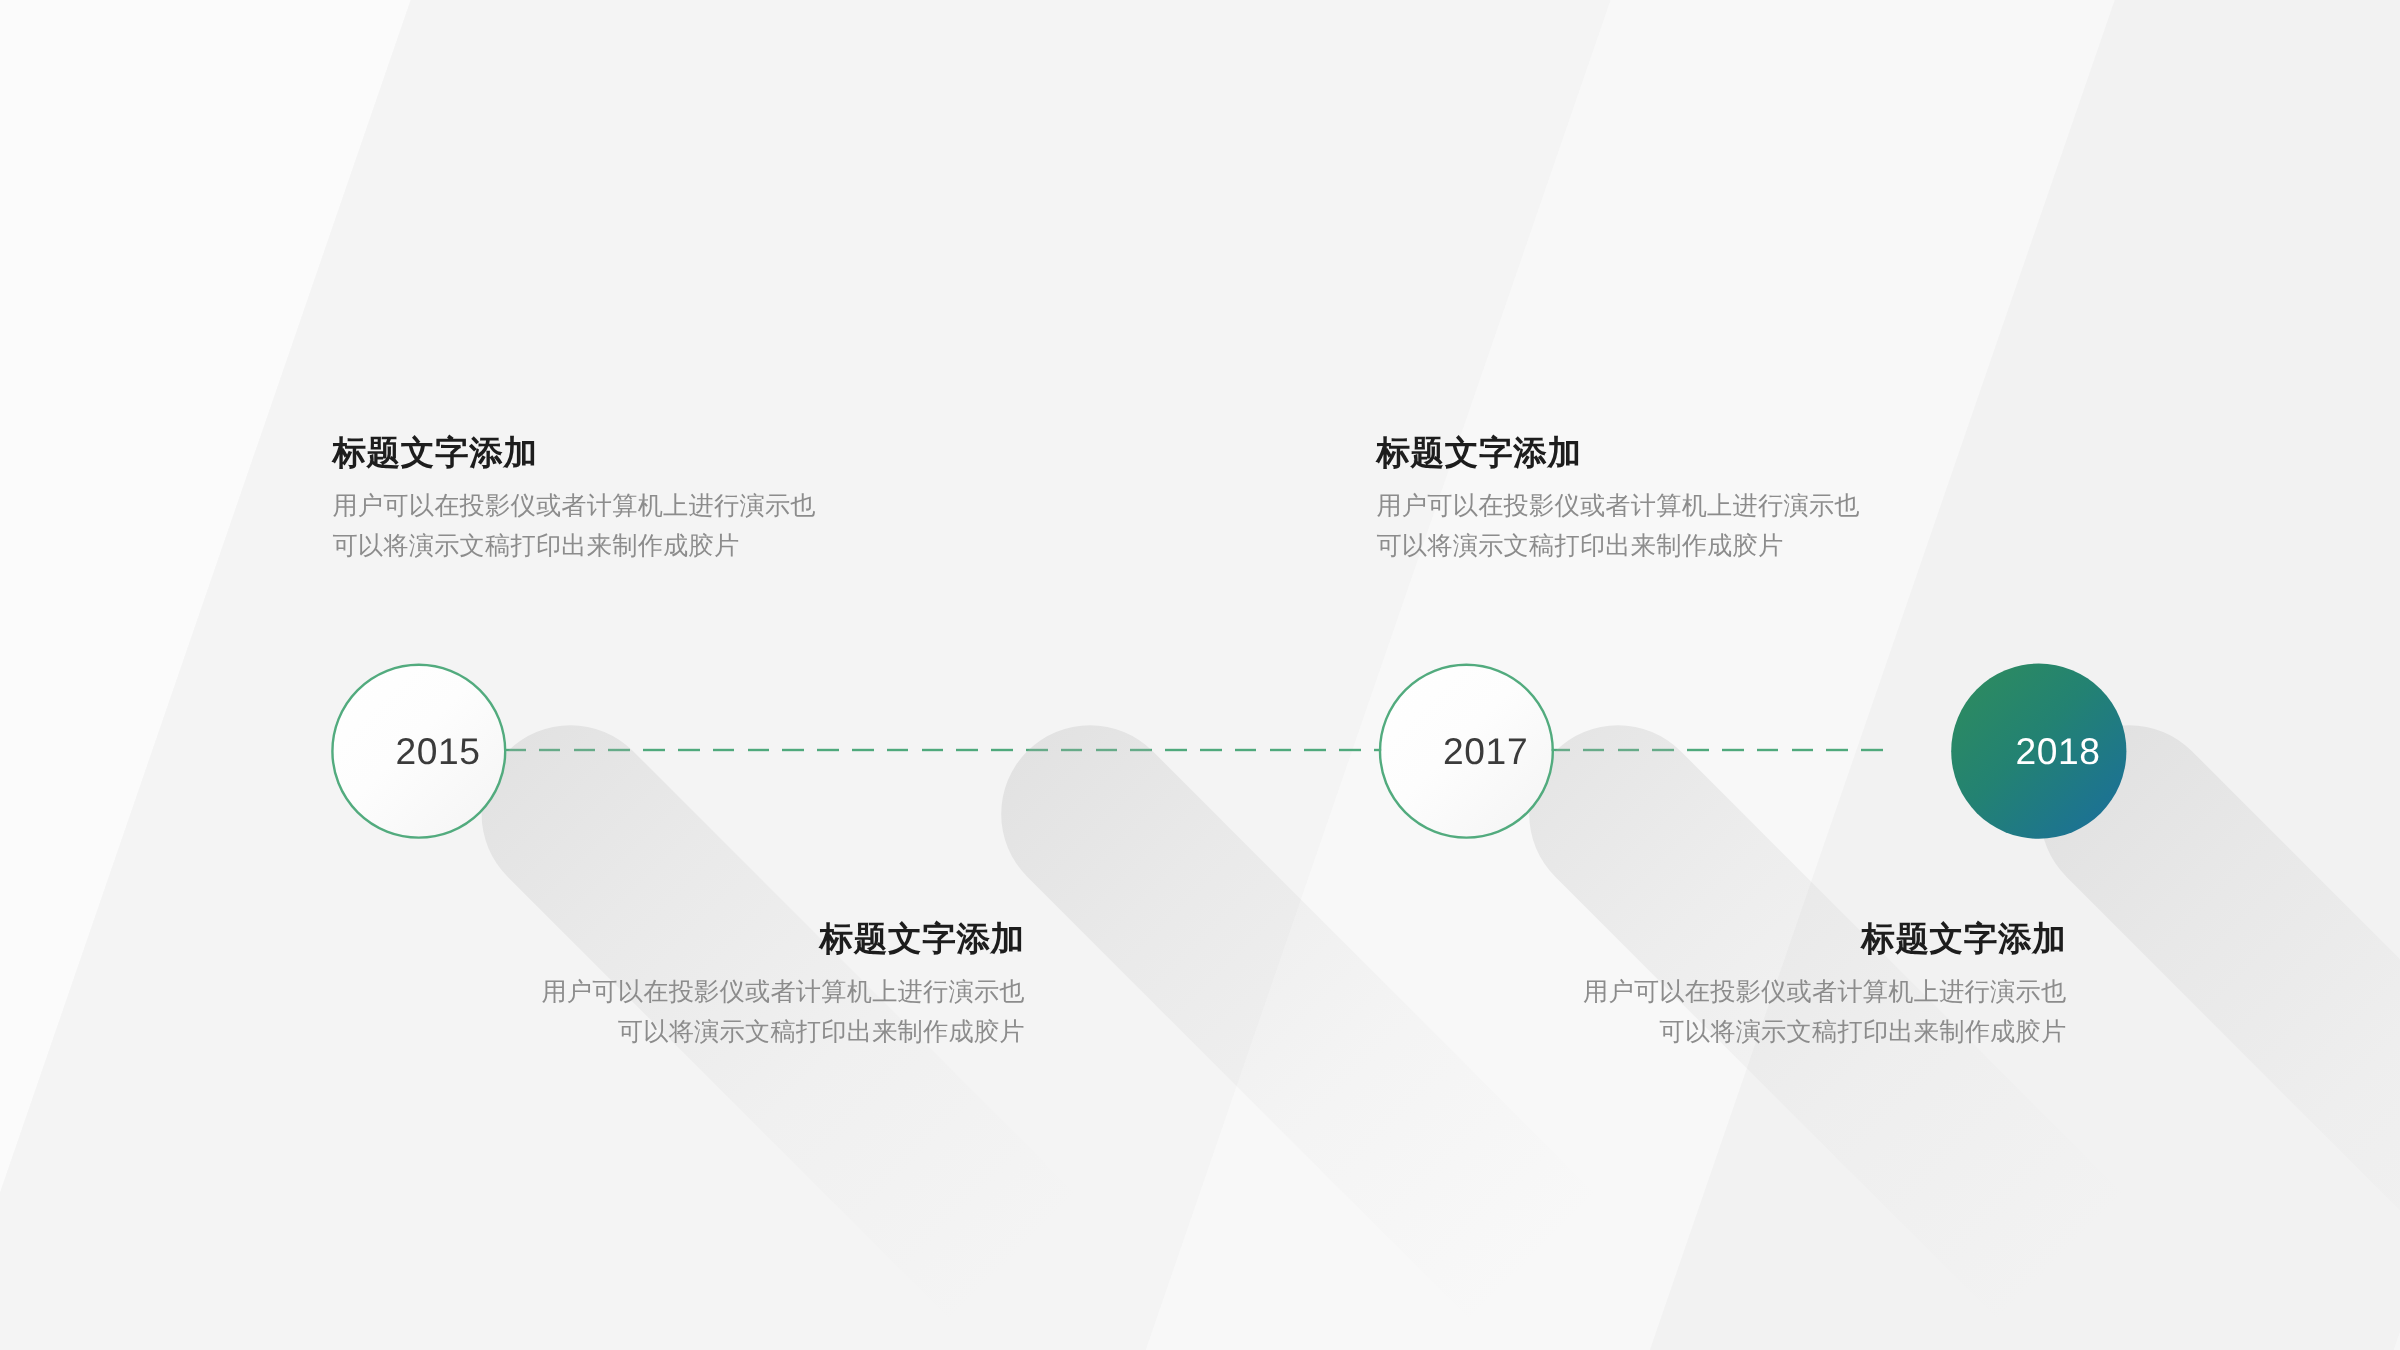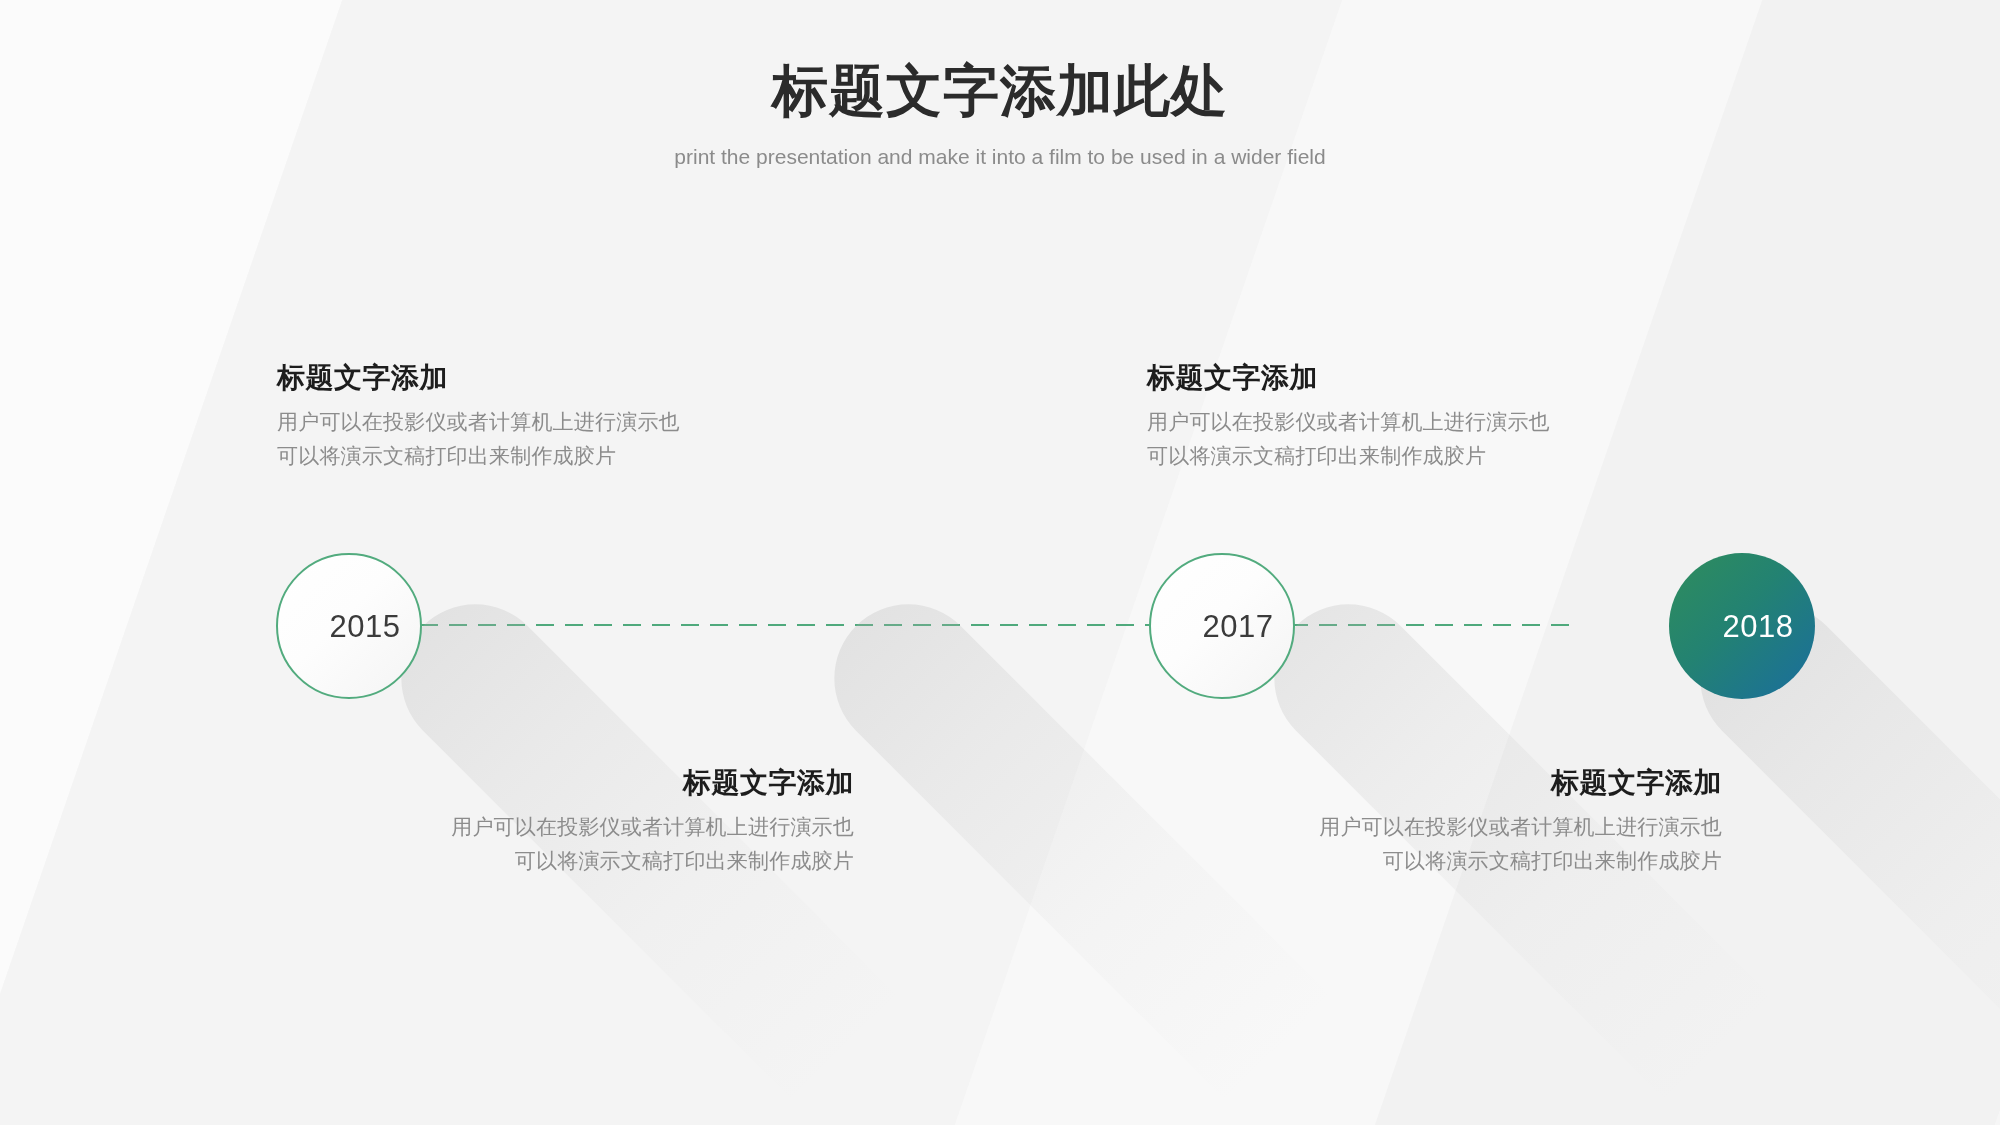--- a/index.html
+++ b/index.html
@@ -170,41 +170,37 @@
 <div id="slide">
 
   <div class="bg-layer">
     <div class="bg-band bg-b1"></div>
     <div class="bg-band bg-b2"></div>
     <div class="bg-band bg-b3"></div>
     <div class="bg-band bg-b4"></div>
     <div class="bg-band bg-b5"></div>
   </div>
 
-  <div class="header">
-    <h1 class="slide-title">标题文字添加此处</h1>
-    <p class="slide-subtitle">print the presentation and make it into a film to be used in a wider field</p>
-  </div>
 
   <div class="timeline">
 
     <div class="dash-line"></div>
 
     <div class="node-shadow" style="left:349px;"></div>
     <div class="node-shadow" style="left:782px;"></div>
     <div class="node-shadow" style="left:1222px;"></div>
     <div class="node-shadow" style="left:1648px;"></div>
 
     <div class="node hollow" style="left:276px;">
       <span class="year">2015</span>
     </div>
     <div class="node hollow" style="left:1149px;justify-content:center;">
       <span class="year">2017</span>
     </div>
-    <div class="node filled" style="left:1669px;">
+    <div class="node filled" style="left:1626px;">
       <span class="year">2018</span>
     </div>
 
     <div class="block b-2015 align-left">
       <div class="block-title">标题文字添加</div>
       <p class="block-body">用户可以在投影仪或者计算机上进行演示也</p>
       <p class="block-body">可以将演示文稿打印出来制作成胶片</p>
     </div>
 
     <div class="block b-2016 align-right">

